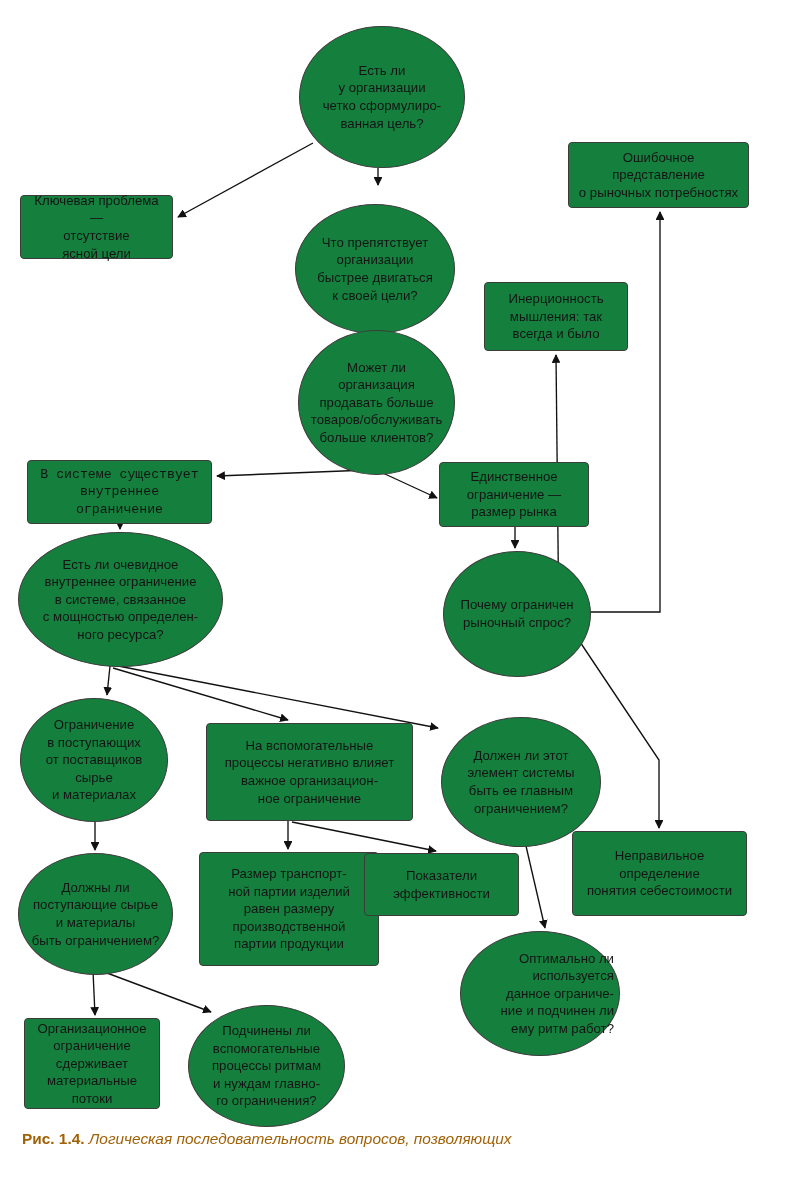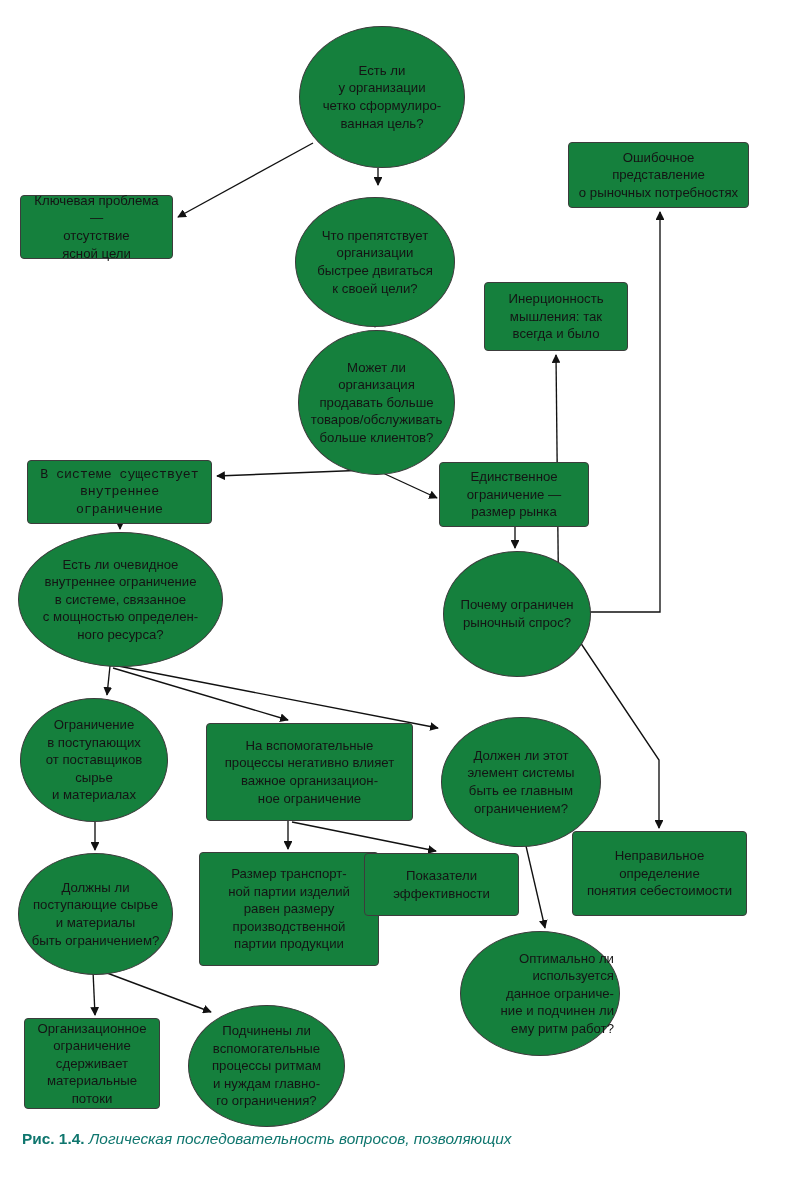--- a/index.html
+++ b/index.html
@@ -53,21 +53,21 @@
     padding: 0 5px;
     white-space: pre-line;
   }
   #caption {
     position: absolute;
     left: 22px;
     top: 1128px;
     width: 740px;
     font-size: 15.4px;
     line-height: 1.42;
-    color: #0f766e;
+    color: #a16207;
   }
   #caption .fig-num {
     font-weight: bold;
     font-style: normal;
     font-family: "Liberation Sans", sans-serif;
   }
   #caption .fig-text {
     font-style: italic;
     font-family: "Liberation Sans", sans-serif;
   }
@@ -116,21 +116,21 @@
         <span class="label">Есть ли
 у организации
 четко сформулиро-
 ванная цель?</span>
       </div>
       <div class="node node-box" style="left: 20px; top: 195px; width: 153px; height: 64px;">
         <span class="label">Ключевая проблема —
 отсутствие
 ясной цели</span>
       </div>
-      <div class="node node-ellipse" style="left: 295px; top: 197px; width: 160px; height: 130px;">
+      <div class="node node-ellipse" style="left: 295px; top: 204px; width: 160px; height: 130px;">
         <span class="label">Что препятствует
 организации
 быстрее двигаться
 к своей цели?</span>
       </div>
       <div class="node node-ellipse" style="left: 298px; top: 330px; width: 157px; height: 145px;">
         <span class="label">Может ли
 организация
 продавать больше
 товаров/обслуживать

